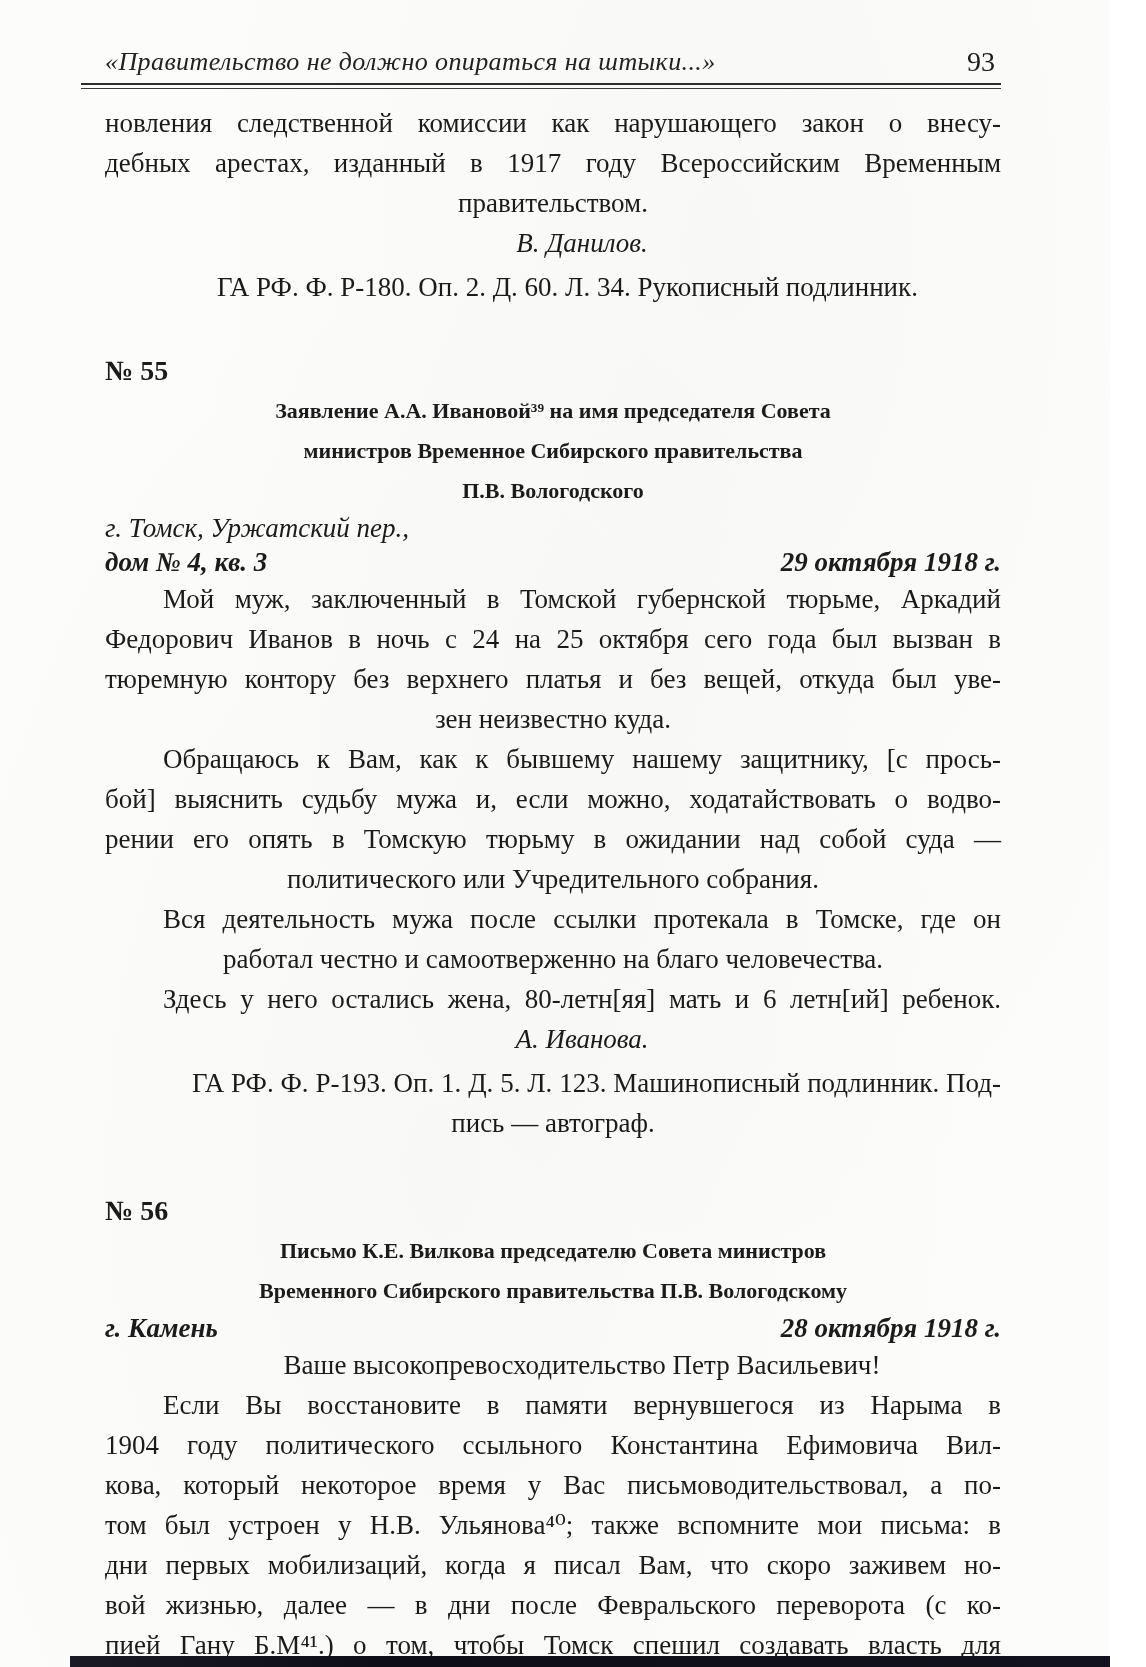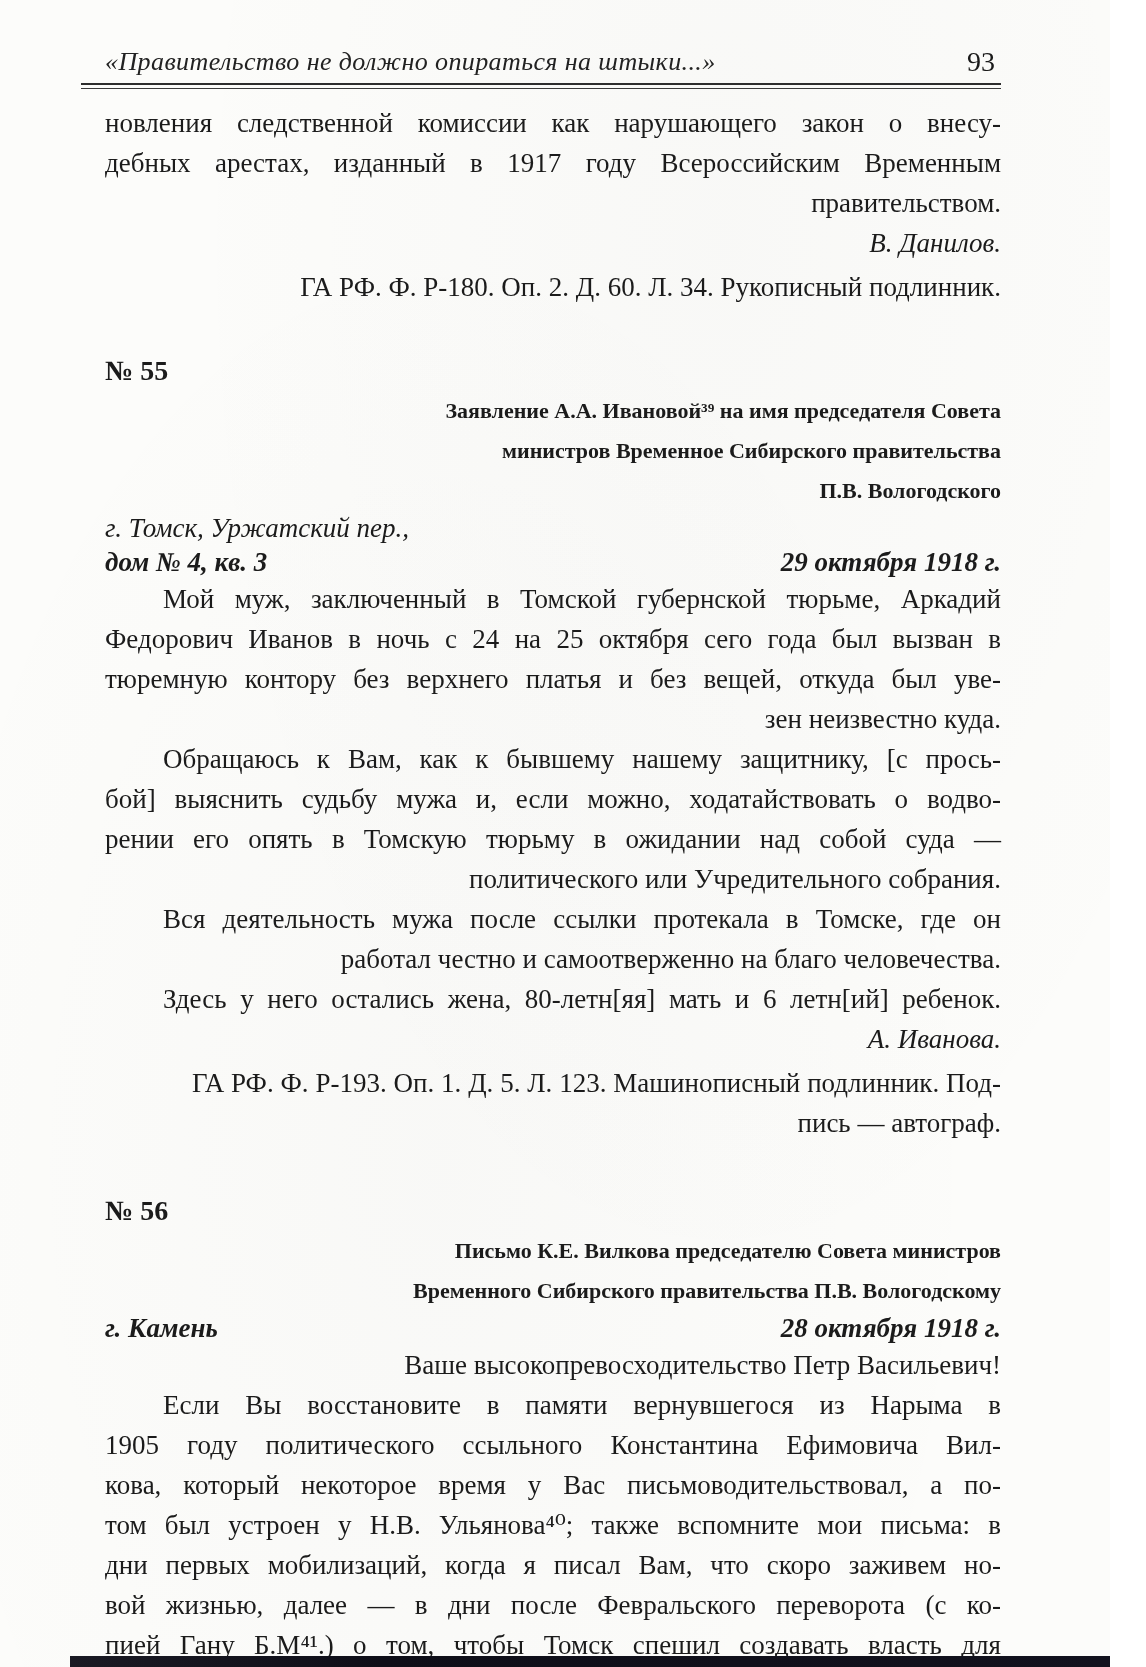--- a/index.html
+++ b/index.html
@@ -23,21 +23,21 @@
   .header-title { font-style:italic; letter-spacing:0.4px; color:#222; }
   .page-num { font-size:28px; padding-right:6px; color:#1a1a1a; }
   .rule {
     margin-top:5px; margin-left:-24px;
     border-top:2px solid #2d2d2d;
     border-bottom:1px solid #3a3a3a;
     height:3px;
   }
   .body-text { margin-top:14px; font-size:27px; line-height:40px; }
   .jline { text-align:justify; text-align-last:justify; }
-  .lline { text-align:right; }
+  .lline { text-align:center; }
   .indent { text-indent:58px; }
   .ml { margin-left:58px; }
   .italic { font-style:italic; }
   .doc-number { font-weight:bold; font-size:28px; line-height:40px; margin-top:44px; }
   .doc-title { font-weight:bold; font-size:22px; line-height:40px; }
   .place-line { font-style:italic; line-height:34px; }
   .place-row { display:flex; justify-content:space-between; line-height:34px;font-weight:bold; }
   .place-row .date { font-style:italic; }
   .archive { margin-top:4px;margin-left:29px; }
   .mt56 { margin-top:48px; }
@@ -105,21 +105,21 @@
       <div class="doc-title lline">Временного Сибирского правительства П.В. Вологодскому</div>
 
       <div class="place-row">
         <span class="place-line">г. Камень</span>
         <span class="date">28 октября 1918 г.</span>
       </div>
 
       <div class="lline indent">Ваше высокопревосходительство Петр Васильевич!</div>
 
       <div class="jline indent">Если Вы восстановите в памяти вернувшегося из Нарыма в</div>
-      <div class="jline">1905 году политического ссыльного Константина Ефимовича Вил-</div>
+      <div class="jline">1904 году политического ссыльного Константина Ефимовича Вил-</div>
       <div class="jline">кова, который некоторое время у Вас письмоводительствовал, а по-</div>
       <div class="jline">том был устроен у Н.В. Ульянова⁴⁰; также вспомните мои письма: в</div>
       <div class="jline">дни первых мобилизаций, когда я писал Вам, что скоро заживем но-</div>
       <div class="jline">вой жизнью, далее — в дни после Февральского переворота (с ко-</div>
       <div class="jline">пией Гану Б.М⁴¹.) о том, чтобы Томск спешил создавать власть для</div>
     </section>
 
   </div>
 
   <div class="scan-bar"></div>

